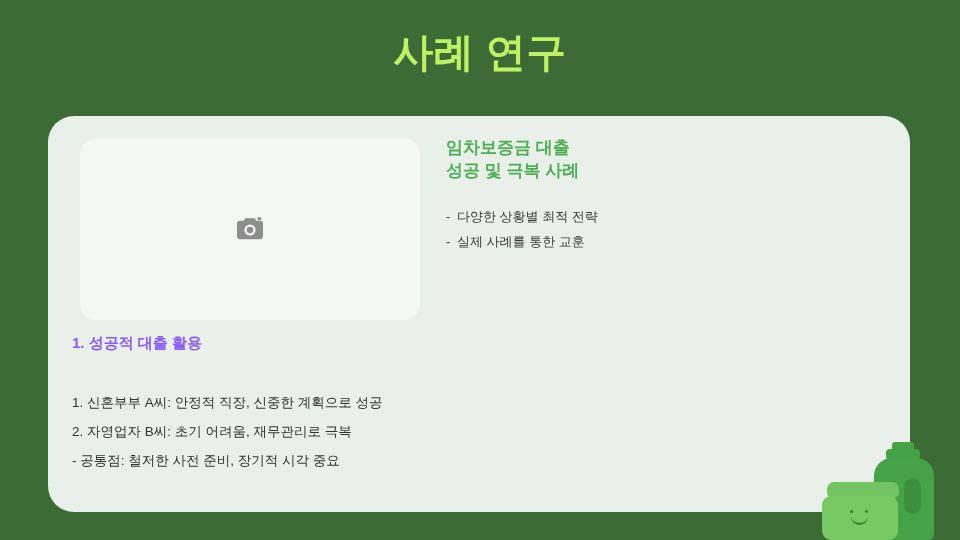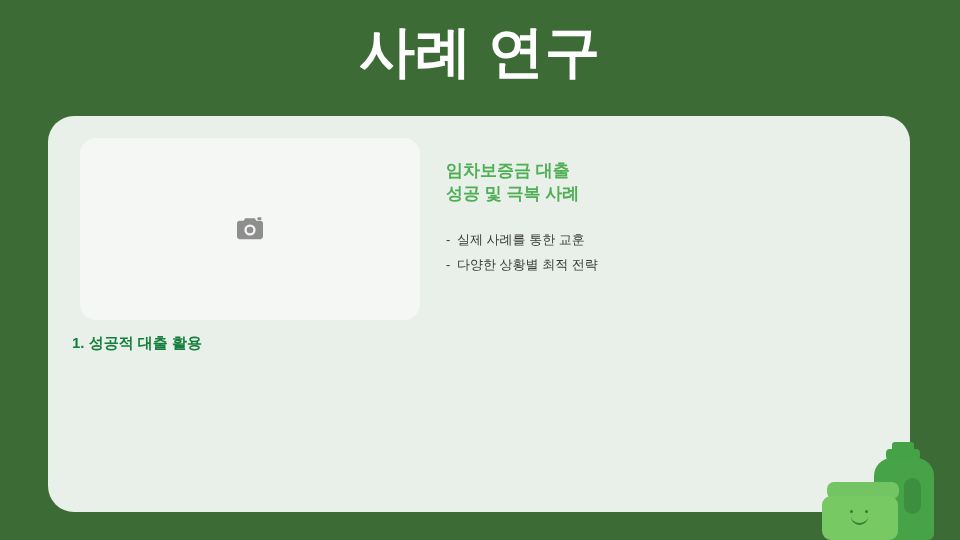--- a/index.html
+++ b/index.html
@@ -23,22 +23,22 @@
     overflow: hidden;
   }
 
   
   .slide-title {
     position: absolute;
     top: 24px;
     left: 0;
     width: 960px;
     text-align: center;
-    color: #ffffff;
-    font-size: 56px;
+    color: #bef264;
+    font-size: 40px;
     font-weight: bold;
     letter-spacing: 0.5px;
     line-height: 56px;
     white-space: nowrap;
   }
 
   
   .card {
     position: absolute;
     left: 48px;
@@ -75,21 +75,21 @@
     transform: translate(-50%, -50%);
     width: 30px;
     height: 26px;
     display: block;
     color: #8e8e8e;
   }
 
   .heading-col {
     position: absolute;
     left: 398px;
-    top: 43px;
+    top: 20px;
     width: 430px;
   }
 
   .heading-main {
     color: #4faf55;
     font-size: 17px;
     font-weight: bold;
     line-height: 23px;
     margin: 0;
     white-space: pre-line;
@@ -113,21 +113,21 @@
   }
 
   
   .section-headings {
     position: absolute;
     left: 24px;
     top: 216px;
     width: 500px;
   }
   .section-headings .sh-line {
-    color: #15803d;
+    color: #8b5cf6;
     font-size: 15px;
     font-weight: bold;
     line-height: 22px;
     white-space: nowrap;
   }
 
   .detail-list {
     position: absolute;
     left: 24px;
     top: 272px;
@@ -255,33 +255,38 @@
           <rect x="22.3" y="1.2" width="4.2" height="2.8" rx="1.2" fill="currentColor"></rect>
         </svg>
       </div>
 
       <div class="heading-col">
         <div class="heading-main">임차보증금 대출
 성공 및 극복 사례</div>
 
         <ul class="bullet-list">
           <li>
-            <span class="bullet-dash">-</span><span>실제 사례를 통한 교훈</span>
+            <span class="bullet-dash">-</span><span>다양한 상황별 최적 전략</span>
           </li>
           <li>
-            <span class="bullet-dash">-</span><span>다양한 상황별 최적 전략</span>
+            <span class="bullet-dash">-</span><span>실제 사례를 통한 교훈</span>
           </li>
         </ul>
       </div>
     </div>
 
     <div class="section-headings">
       <div class="sh-line">1. 성공적 대출 활용</div>
     </div>
 
+    <ul class="detail-list">
+      <li>1. 신혼부부 A씨: 안정적 직장, 신중한 계획으로 성공</li>
+      <li>2. 자영업자 B씨: 초기 어려움, 재무관리로 극복</li>
+      <li>- 공통점: 철저한 사전 준비, 장기적 시각 중요</li>
+    </ul>
   </div>
 
   <div class="decor">
     <div class="bottle-cap"></div>
     <div class="bottle-neck"></div>
     <div class="bottle-body"></div>
     <div class="bottle-handle"></div>
 
     <div class="box-lid"></div>
     <div class="box-body"></div>

